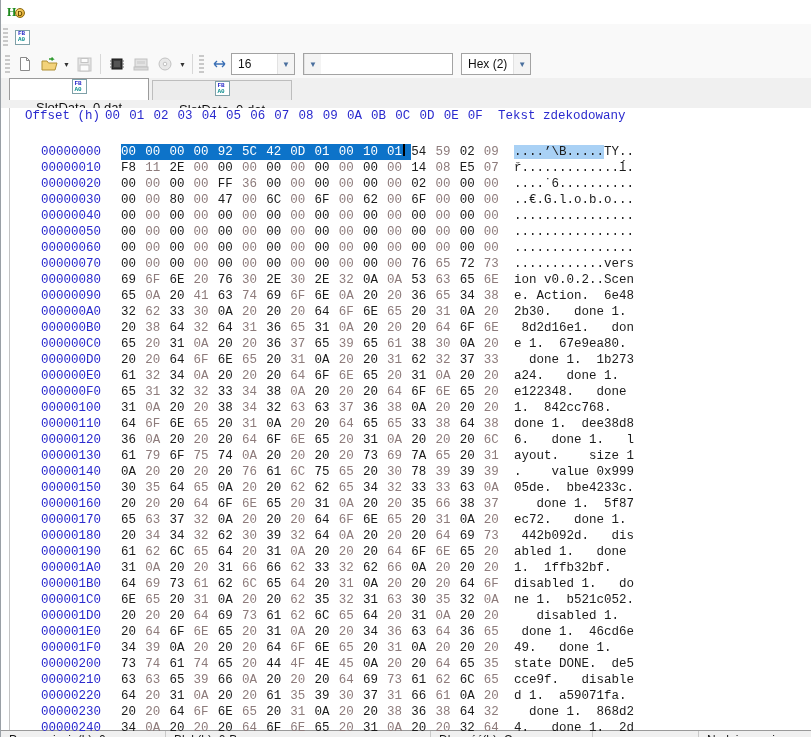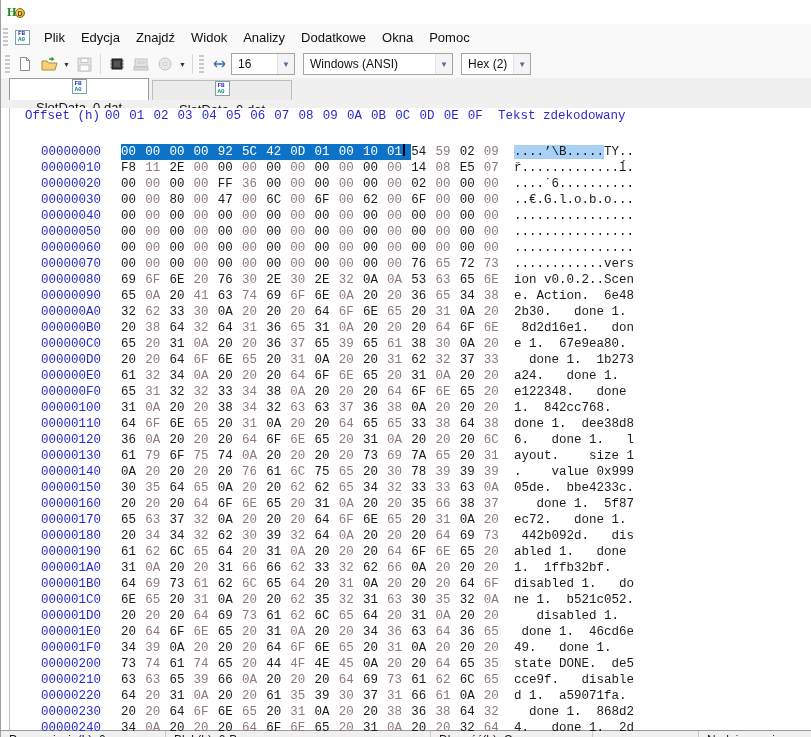--- a/index.html
+++ b/index.html
@@ -74,21 +74,20 @@
       <span class="d">D</span>
     </span>
 </div>
 
 <div class="menubar">
   <span class="grip"></span>
   <span class="mini-icon">
       <b class="mi-top">FB</b>
       <b class="mi-bot">A0</b>
     </span>
-  <span id="menu-items"><span class="menu-item">Plik</span><span class="menu-item">Edycja</span><span class="menu-item">Znajdź</span><span class="menu-item">Widok</span><span class="menu-item">Analizy</span><span class="menu-item">Dodatkowe</span><span class="menu-item">Okna</span><span class="menu-item">Pomoc</span></span>
 </div>
 
 <div class="toolbar">
   <span class="grip"></span>
 
   <span class="tbtn">
     <svg width="16" height="16" viewBox="0 0 16 16">
       <path d="M3.5 1.5h6l3 3v10h-9z" fill="#fff" stroke="#8a8a8a"></path>
       <path d="M9.5 1.5v3h3" fill="none" stroke="#8a8a8a"></path>
     </svg>
@@ -138,21 +137,20 @@
   <span class="tbtn">
     <svg width="15" height="12" viewBox="0 0 15 12">
       <path d="M2 6h11M2 6l3-3M2 6l3 3M13 6l-3-3M13 6l-3 3" fill="none" stroke="#3a6fb5" stroke-width="1.3"></path>
     </svg>
   </span>
   <span class="combo combo-width">
     <span class="val">16</span>
     <span class="dd">▼</span>
   </span>
   <span class="combo combo-enc">
-    <span class="val">Windows (ANSI)</span>
     <span class="dd">▼</span>
   </span>
   <span class="combo combo-off">
     <span class="val">Hex (2)</span>
     <span class="dd">▼</span>
   </span>
 </div>
 
 <div class="tabbar" id="tabbar">
     <span class="tab active">

